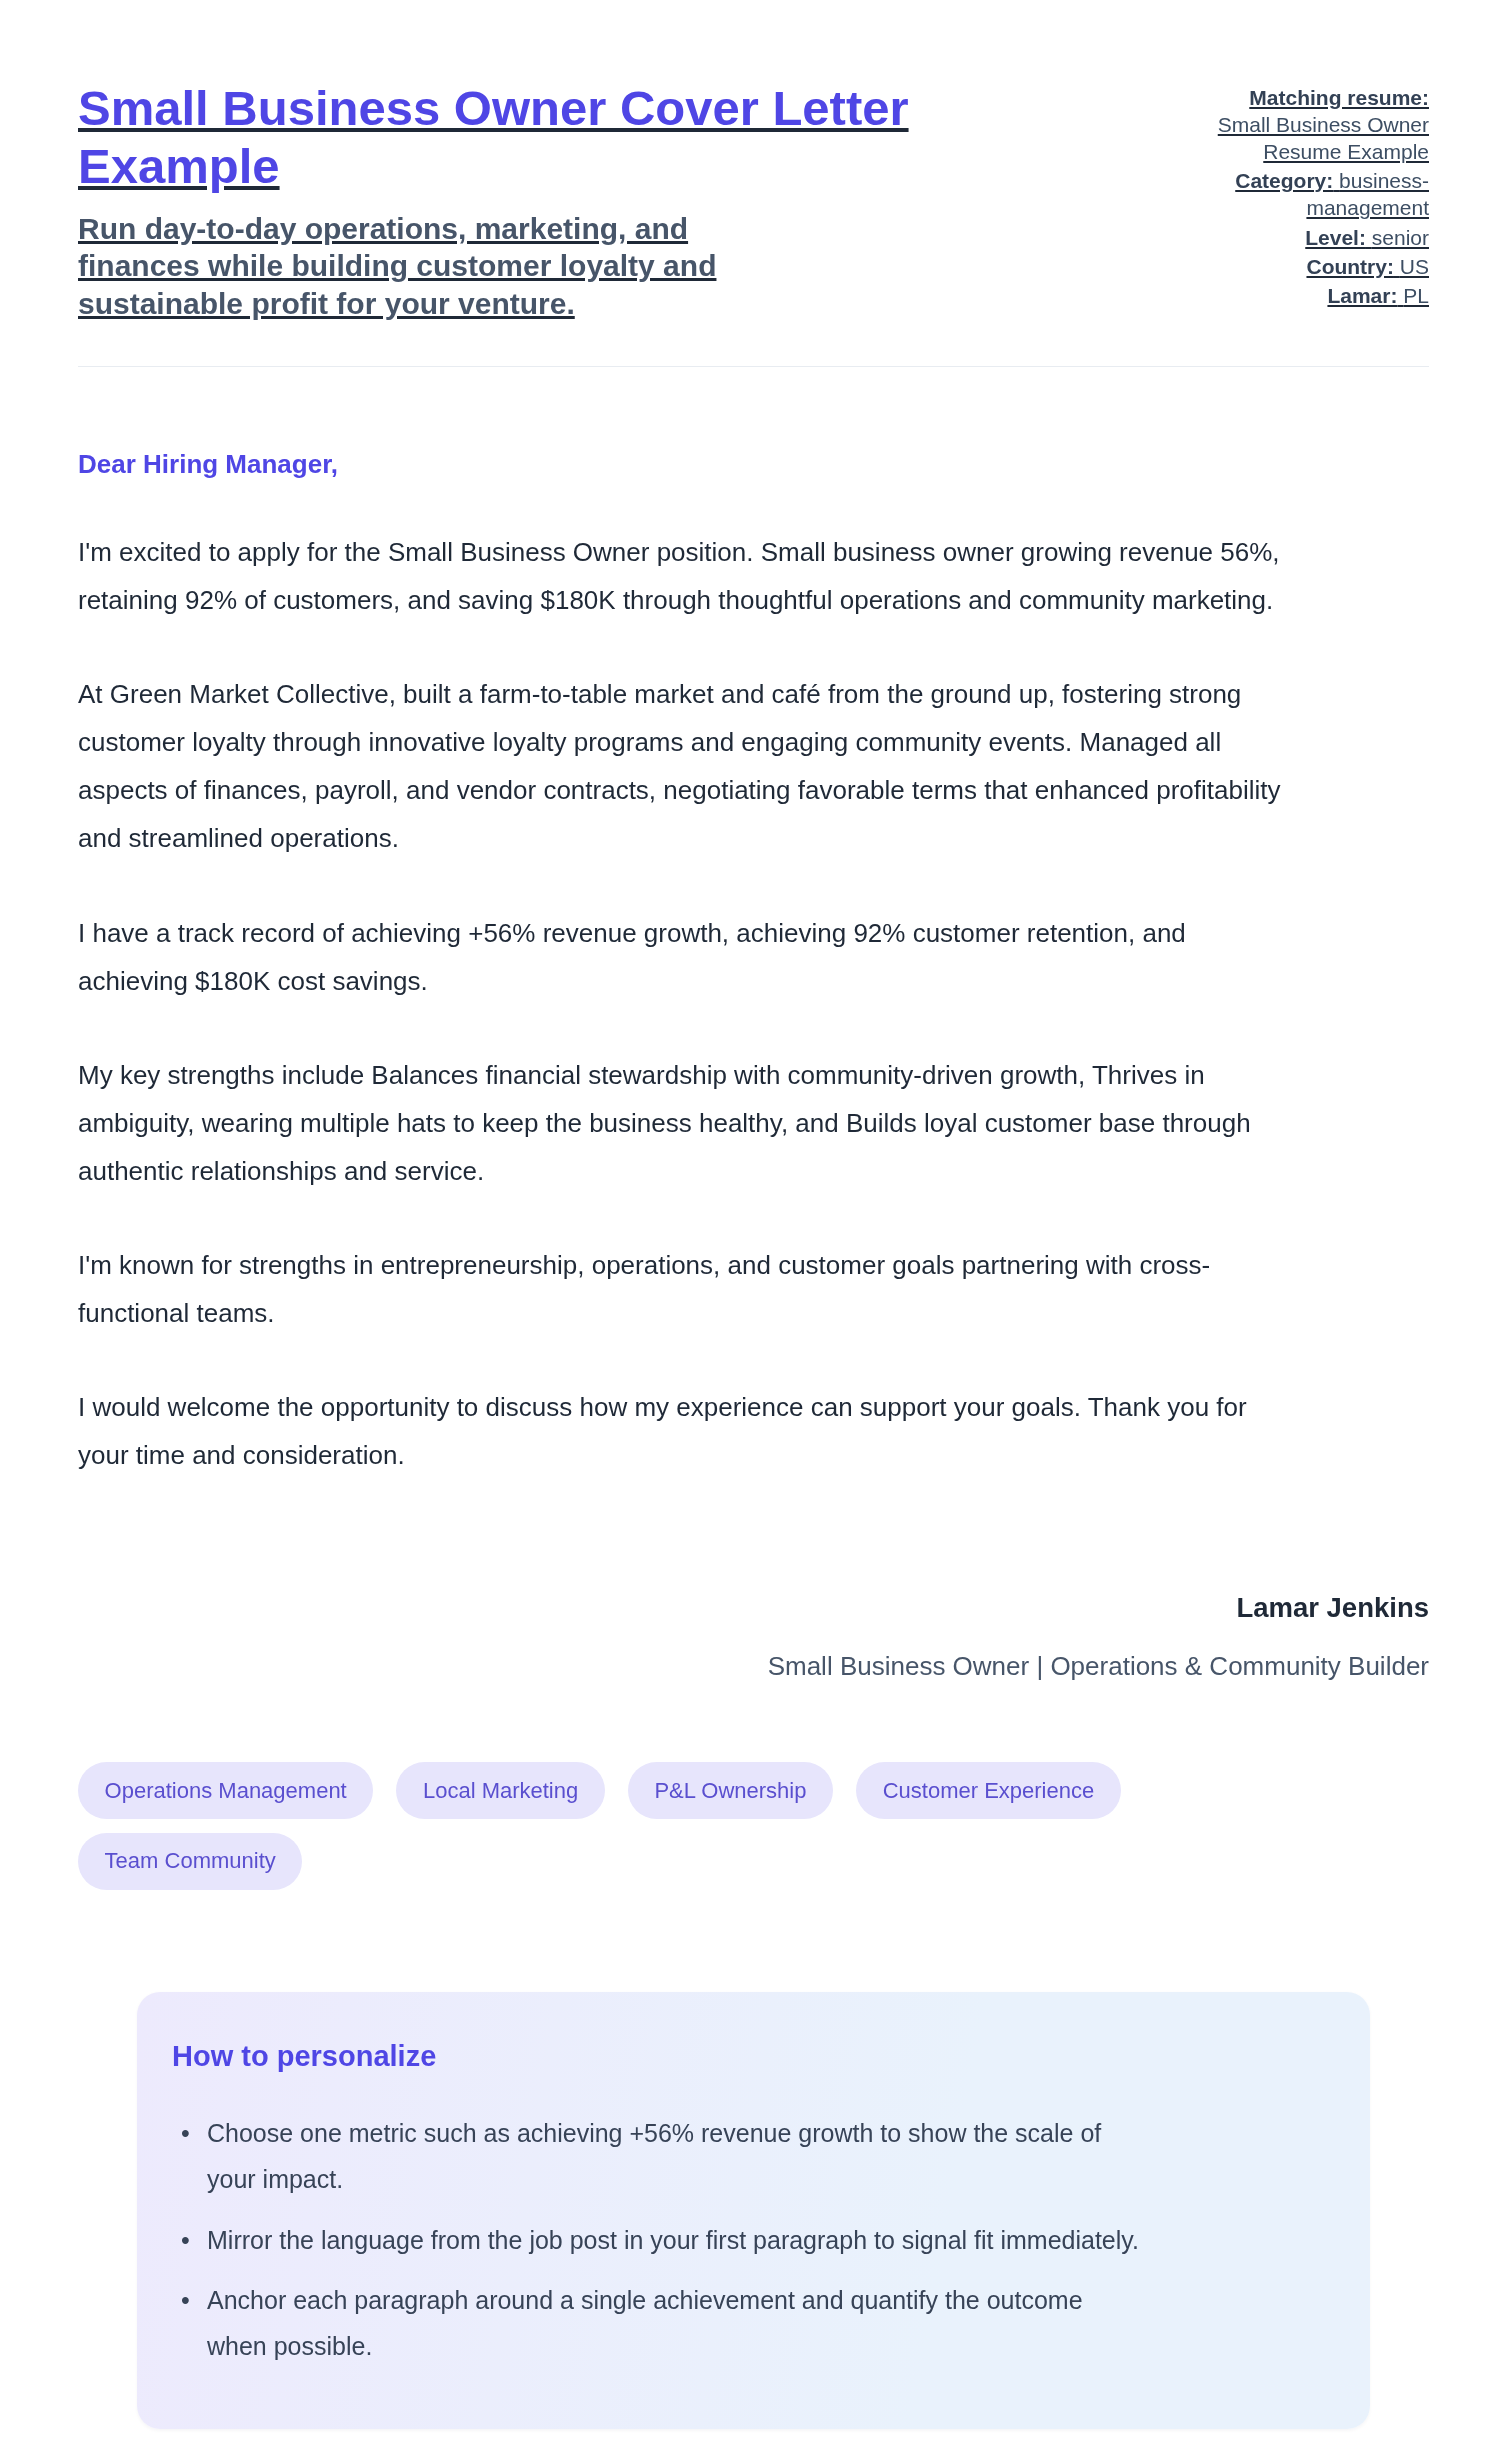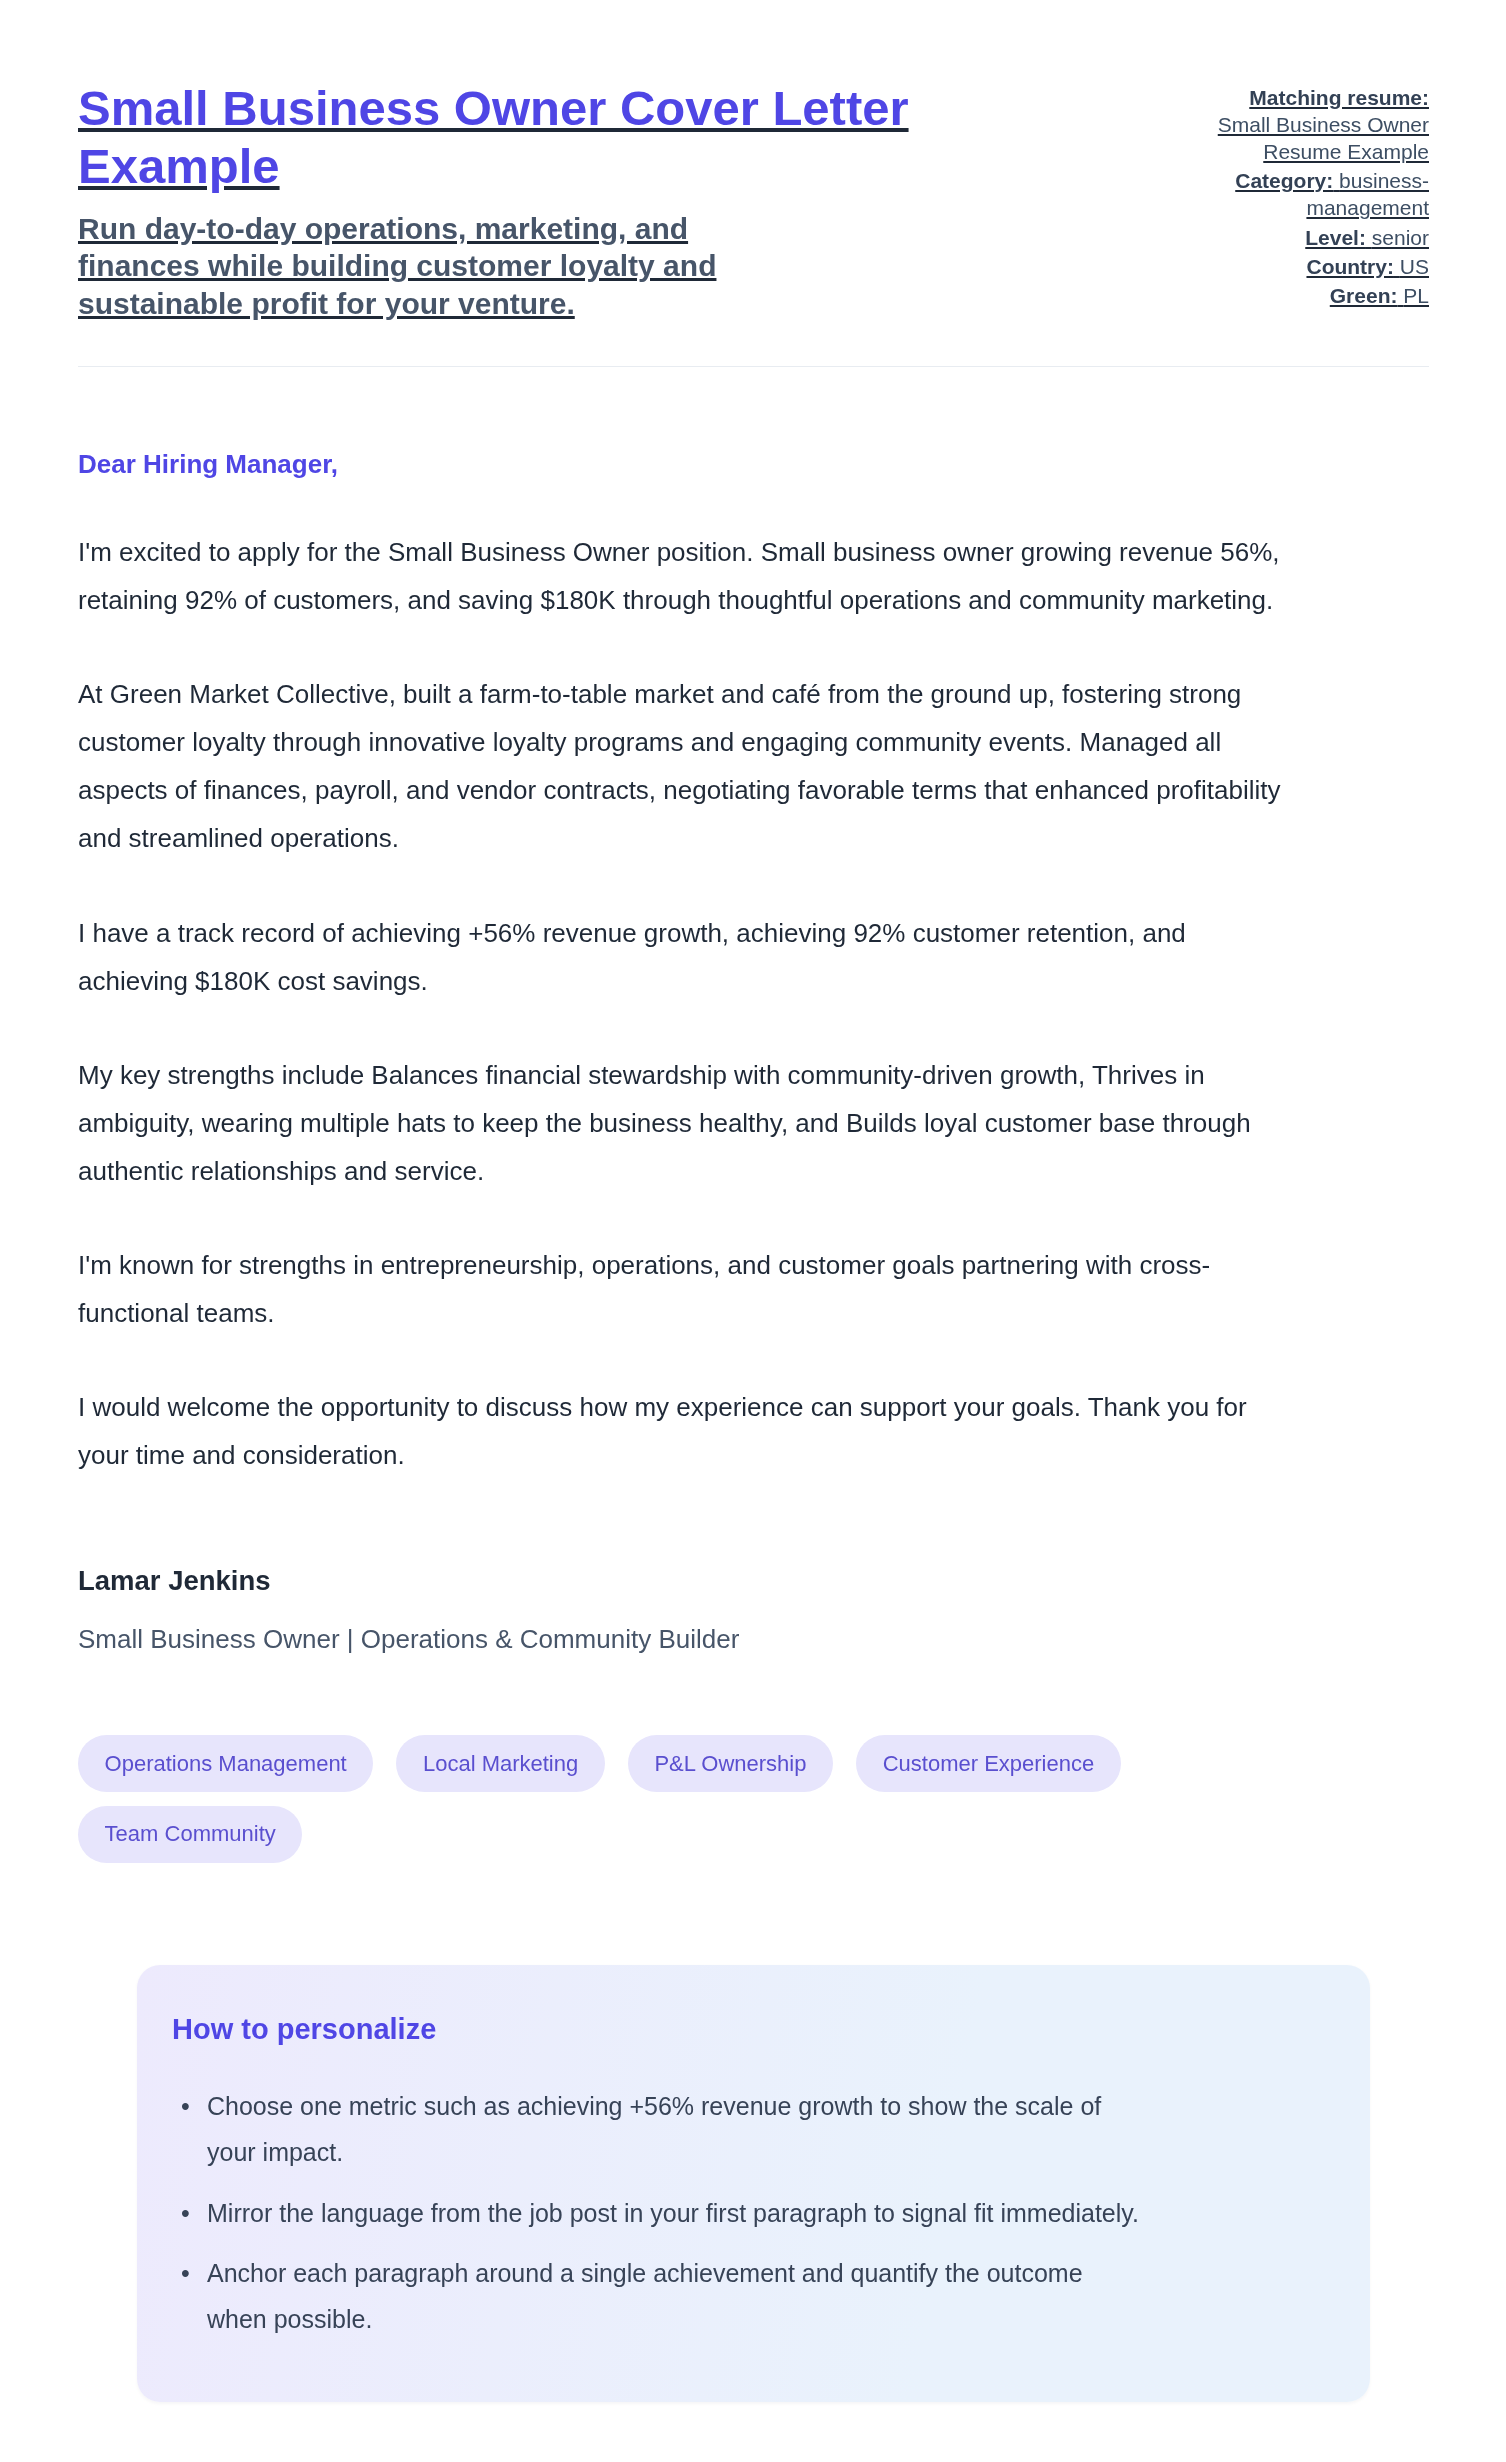--- a/index.html
+++ b/index.html
@@ -70,21 +70,21 @@
     color: var(--accent);
     margin-bottom: 48px;
   }
   .letter p.body-paragraph {
     font-size: 26px;
     line-height: 1.85;
     color: var(--body-text);
     max-width: 1214px;
     margin-bottom: 46px;
   }
-  .signature { margin-top: 86px; }
+  .signature { margin-top: 113px; text-align: right; }
   .signature-name {
     font-size: 27.5px;
     font-weight: 700;
     color: #1f2937;
   }
   .signature-title {
     margin-top: 26.6px;
     font-size: 26px;
     color: var(--muted-text);
   }
@@ -162,21 +162,21 @@
       </div>
         <div class="meta-item">
         <span class="meta-label">Level:</span>
         <span class="meta-value">senior</span>
       </div>
         <div class="meta-item">
         <span class="meta-label">Country:</span>
         <span class="meta-value">US</span>
       </div>
         <div class="meta-item">
-        <span class="meta-label">Green:</span>
+        <span class="meta-label">Lamar:</span>
         <span class="meta-value">PL</span>
       </div>
       </div>
   </div>
 
   <hr class="header-divider">
 
   <div class="letter">
     <div class="greeting">Dear Hiring Manager,</div>
 

